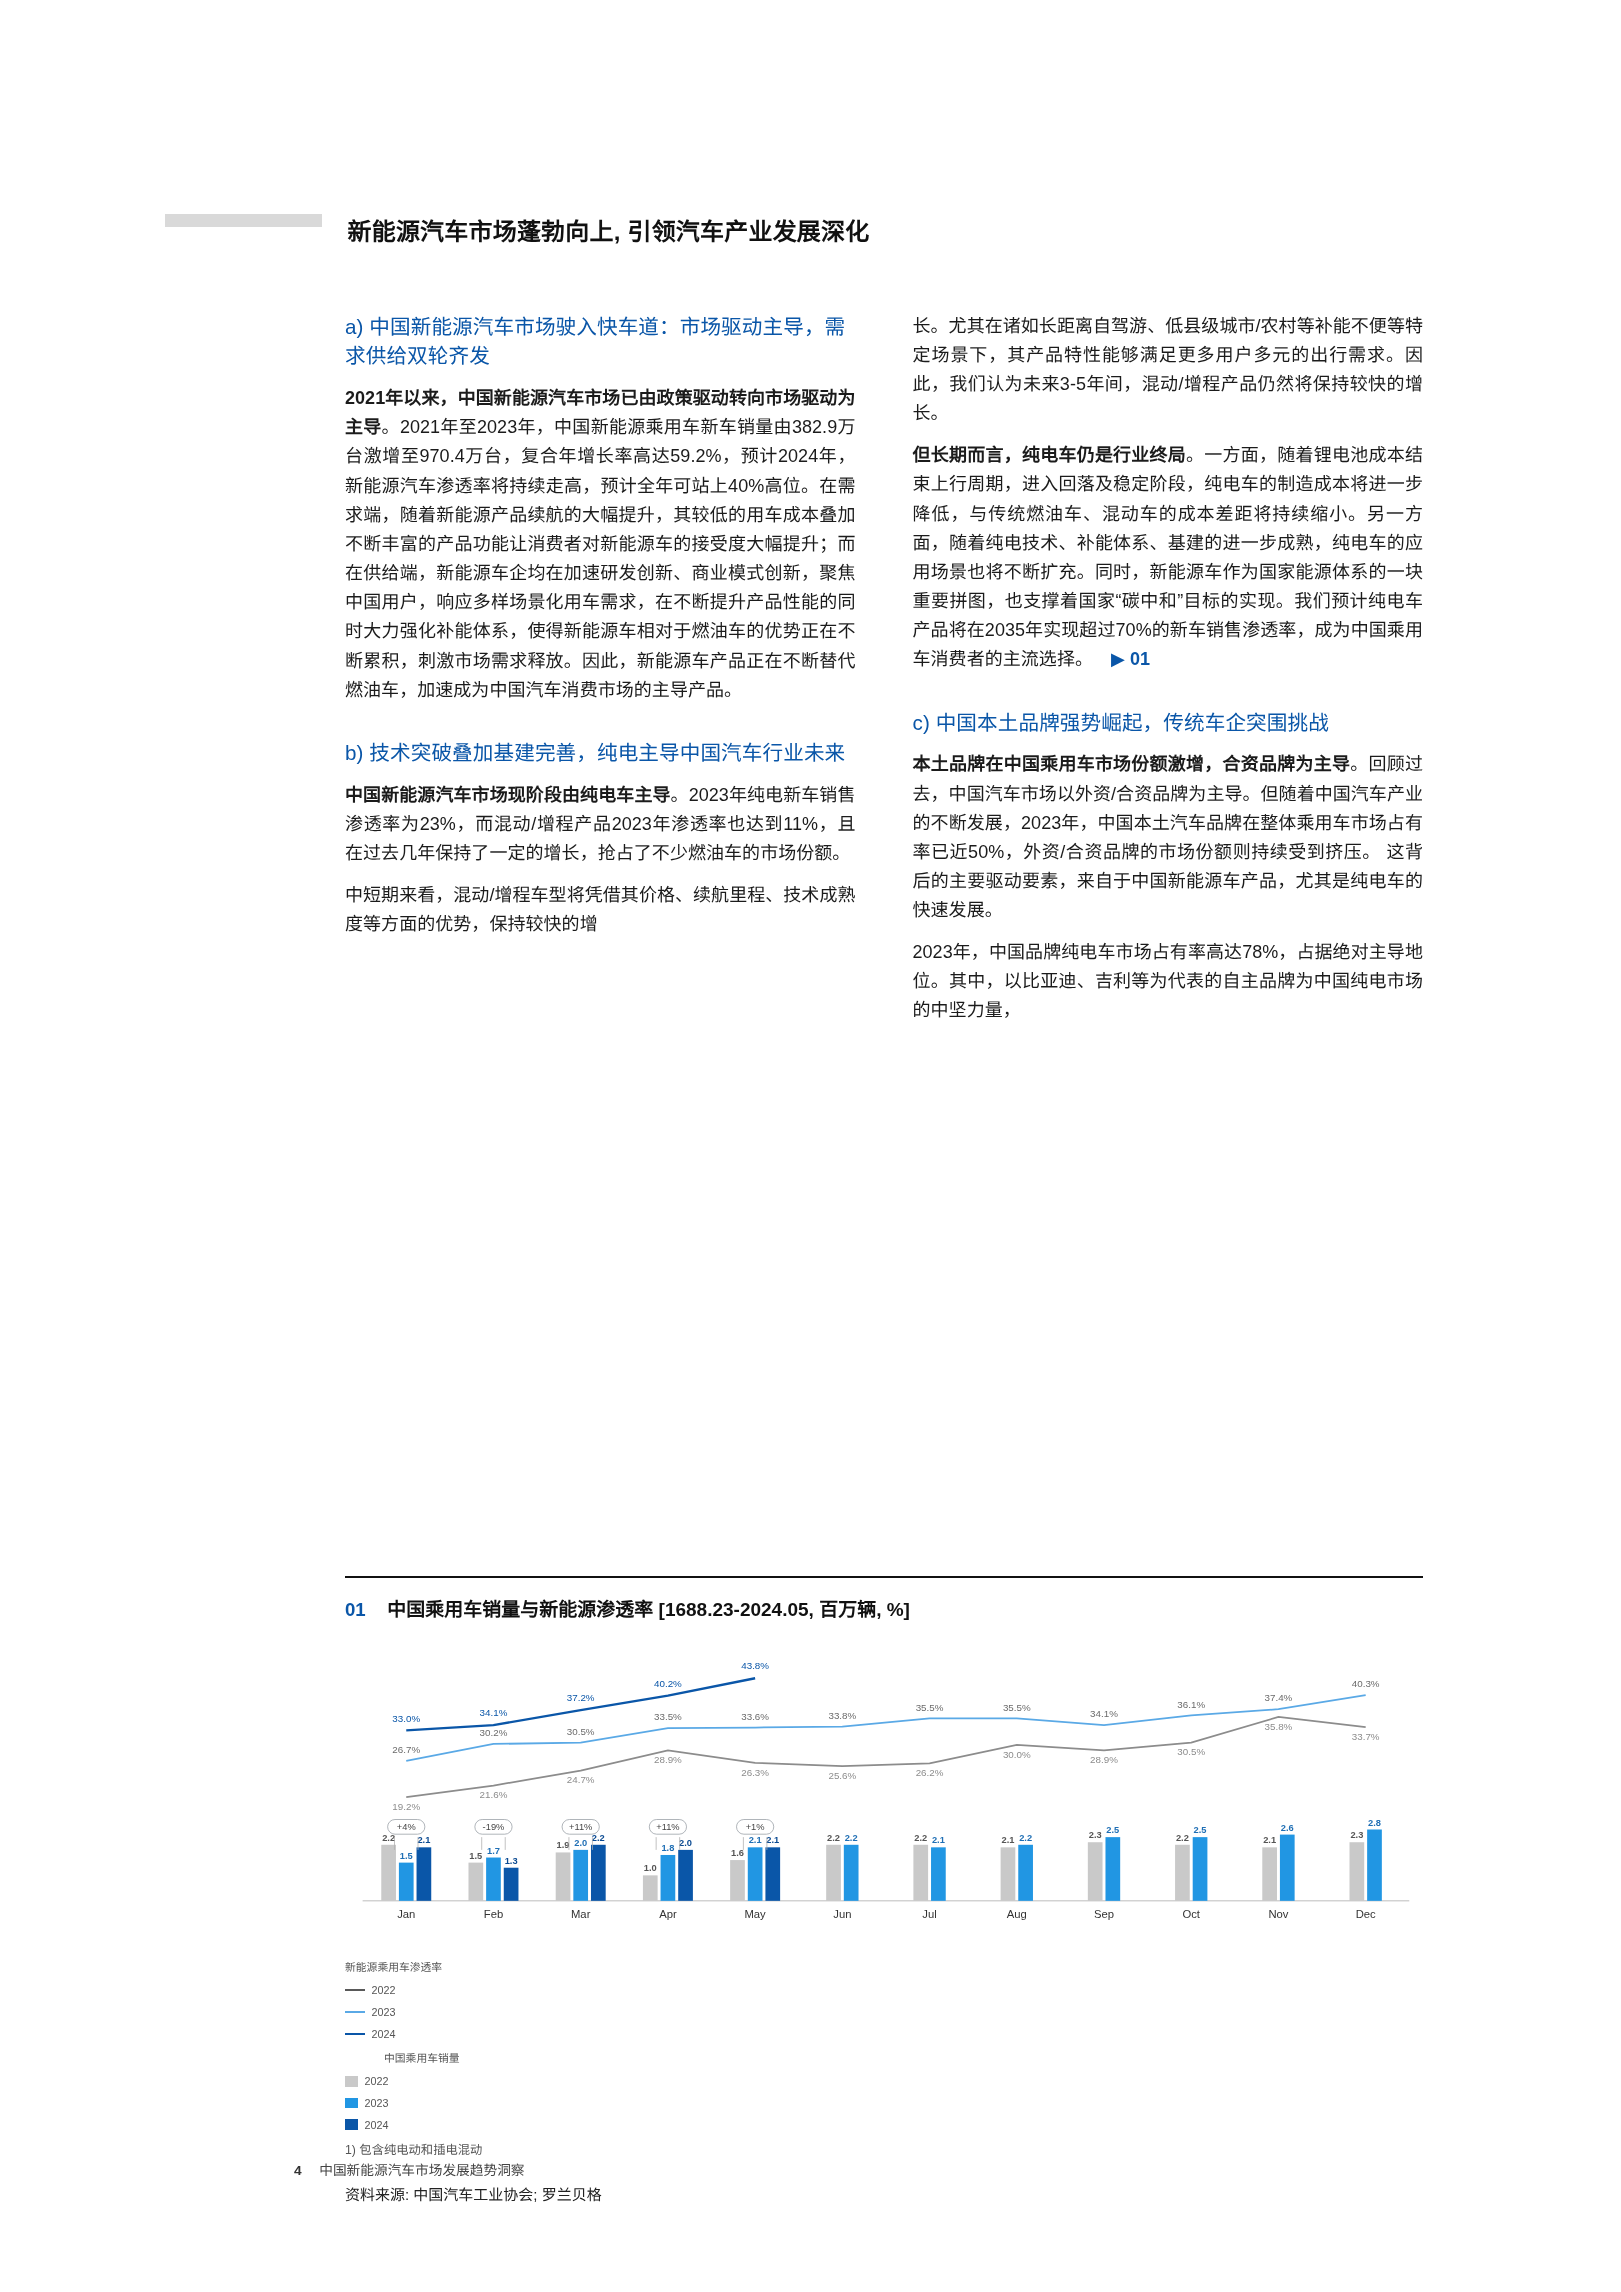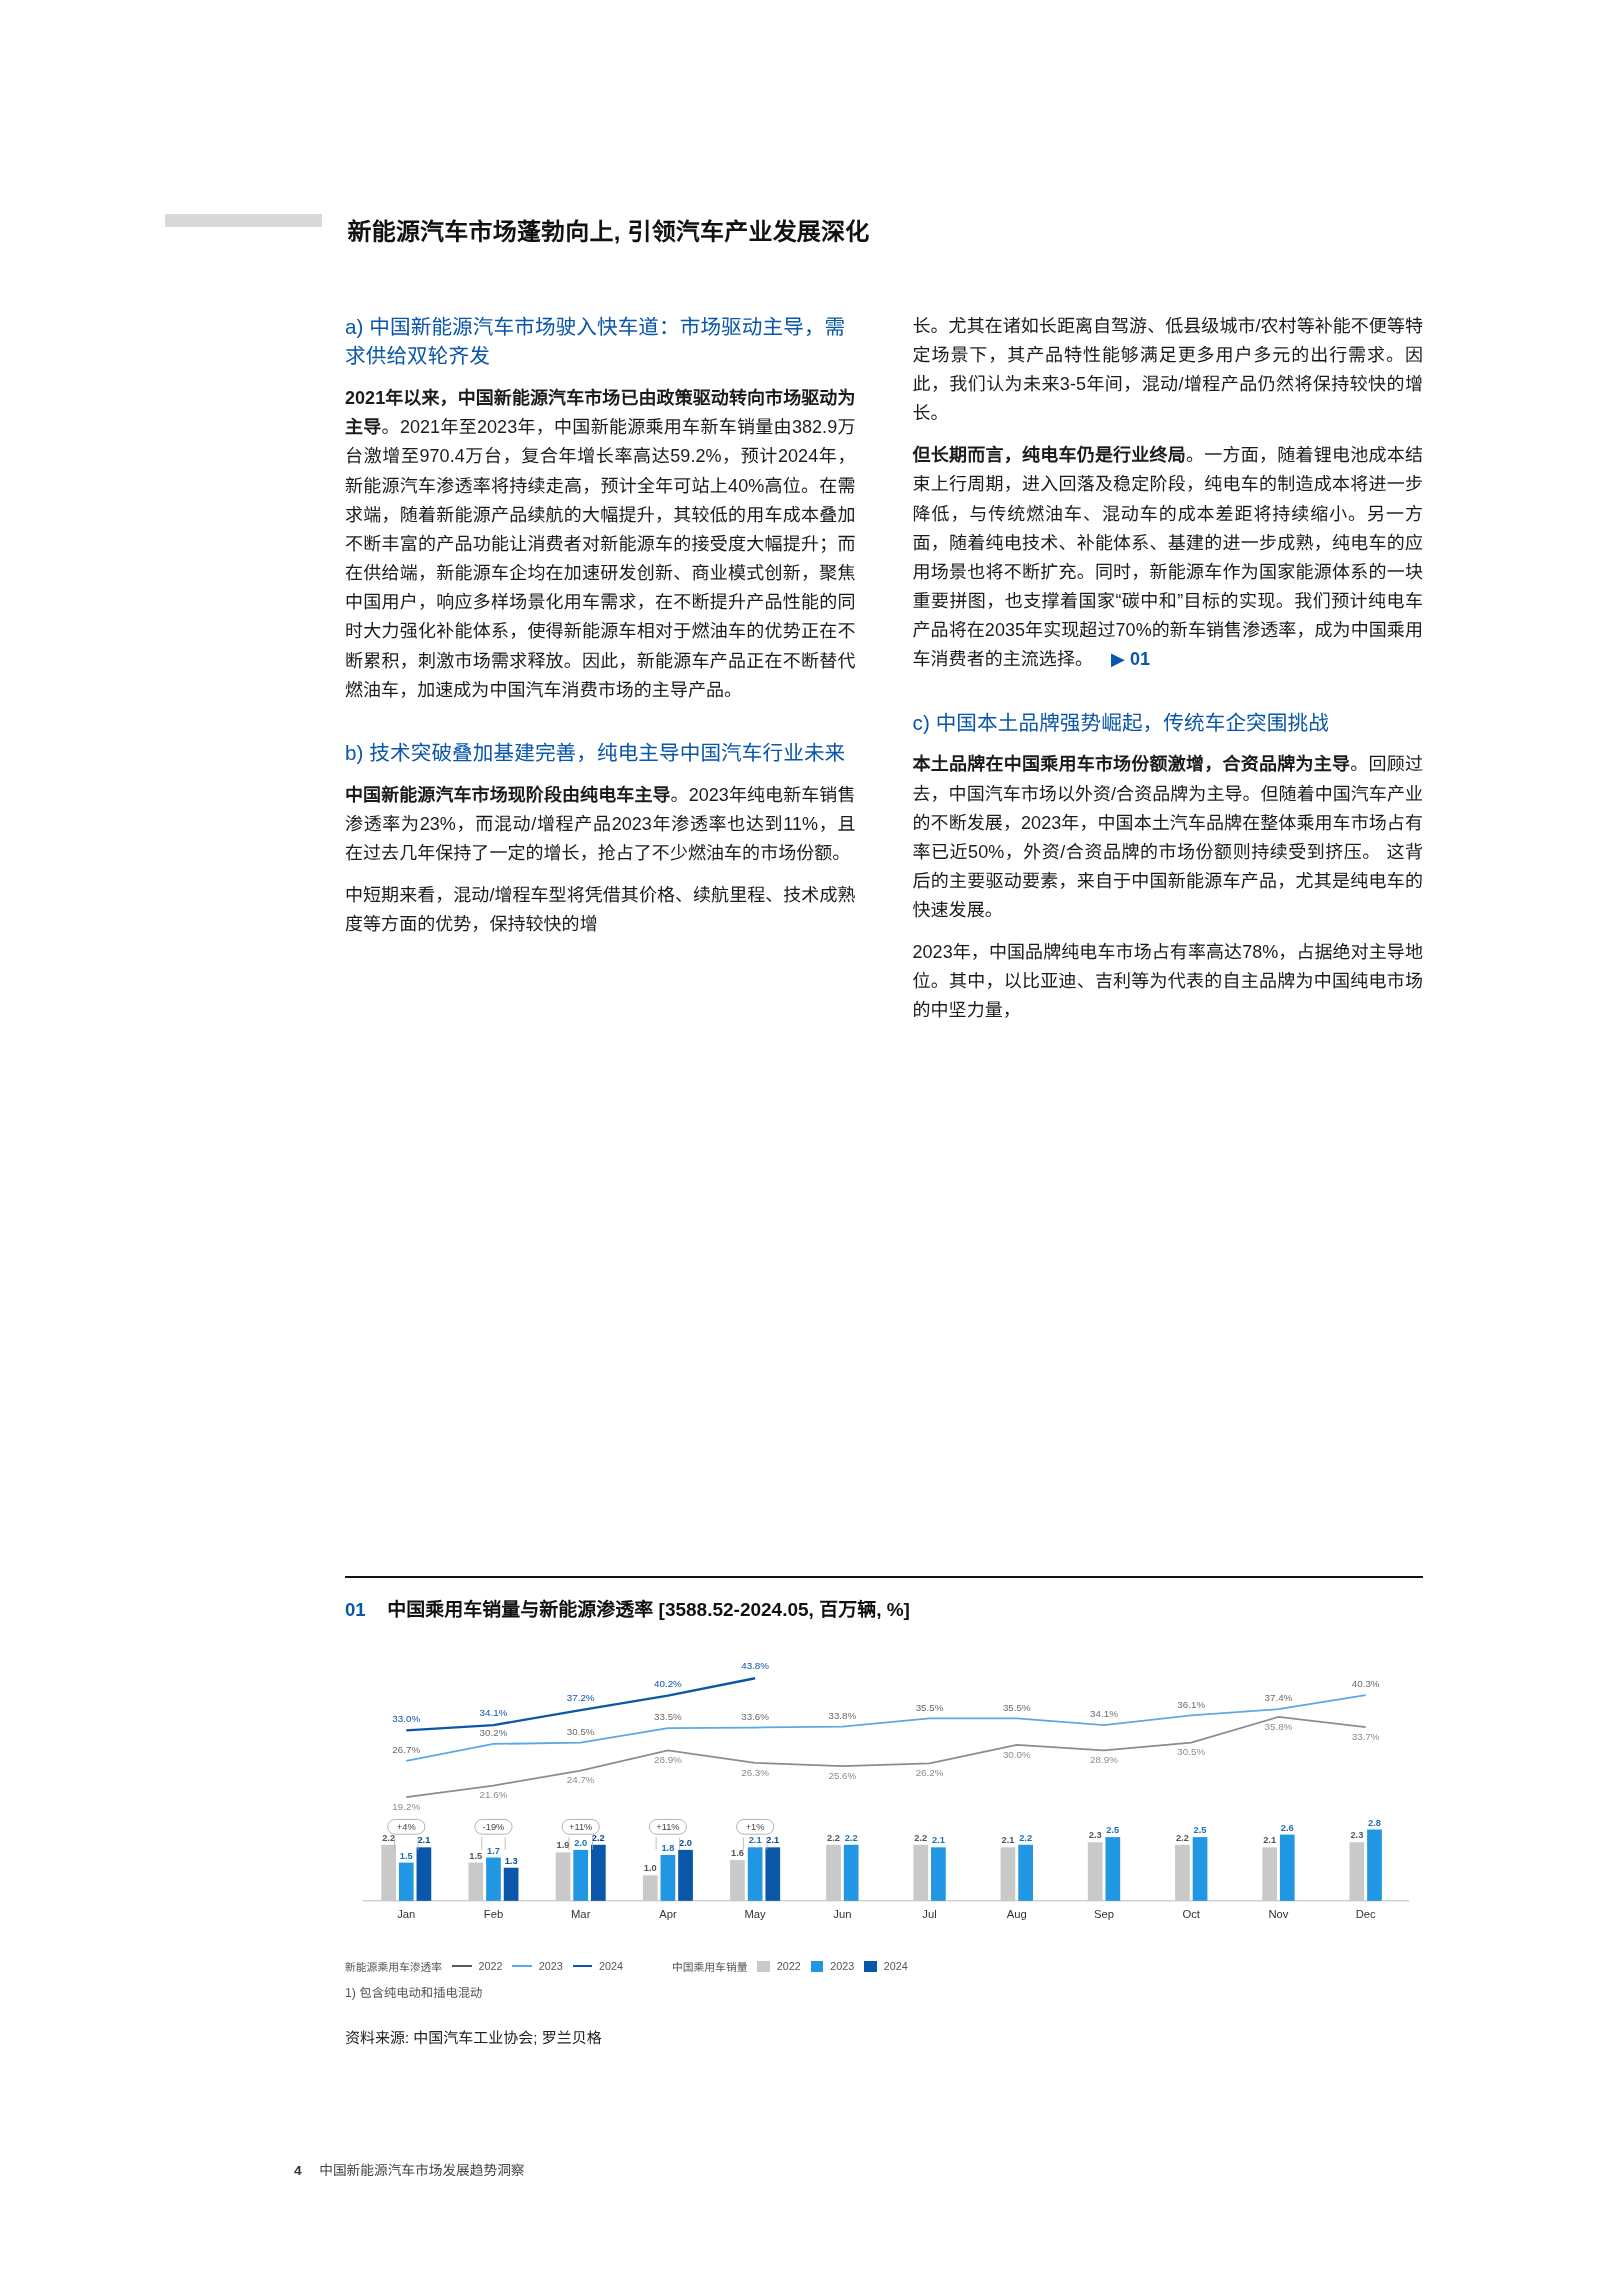--- a/index.html
+++ b/index.html
@@ -79,20 +79,21 @@
     width:1078px;
   }
   .chart{
     position:absolute;left:0;top:0;width:1078px;height:314px;
   }
   .ex-legend{
     margin-top:5.9px;
     display:flex;
     font-size:10.8px;color:#555;
     gap:9.8px;
+    flex-direction:column;
   }
   .lg-group{display:flex;align-items:center;gap:6.9px;}
   .lg-label{font-size:10.8px;color:#555;}
   .lg-line{display:inline-block;width:19.6px;height:0;border-top:2px solid #888;}
   .lg-line.y22{border-top-color:#595959;}
   .lg-line.y23{border-top-color:#5aa9e6;}
   .lg-line.y24{border-top-color:#0a56a8;}
   .lg-sw{display:inline-block;width:12.7px;height:10.8px;background:#c9c9c9;}
   .lg-sw.y23{background:#2196e3;}
   .lg-sw.y24{background:#0a56a8;}
@@ -138,21 +139,21 @@
 
       <h3 class="sec gap">c) 中国本土品牌强势崛起，传统车企突围挑战</h3>
       <p class="body"><b>本土品牌在中国乘用车市场份额激增，合资品牌为主导</b><span>。回顾过去，中国汽车市场以外资/合资品牌为主导。但随着中国汽车产业的不断发展，2023年，中国本土汽车品牌在整体乘用车市场占有率已近50%，外资/合资品牌的市场份额则持续受到挤压。 这背后的主要驱动要素，来自于中国新能源车产品，尤其是纯电车的快速发展。</span></p>
       <p class="body">2023年，中国品牌纯电车市场占有率高达78%，占据绝对主导地位。其中，以比亚迪、吉利等为代表的自主品牌为中国纯电市场的中坚力量，</p>
     </div>
   </div>
 
   <div class="exhibit">
     <div class="ex-head">
       <span class="ex-num">01</span>
-      <span class="ex-title">中国乘用车销量与新能源渗透率 [3588.52-2024.05, 百万辆, %]</span>
+      <span class="ex-title">中国乘用车销量与新能源渗透率 [1688.23-2024.05, 百万辆, %]</span>
     </div>
 
     <div class="chart-wrap">
       <svg class="chart" id="chart-svg" viewBox="0 0 1100 320">
           <line x1="18" y1="268" x2="1086" y2="268" stroke="#bbb" stroke-width="1"></line>
           <path d="M62.5 162.21333333333334 L151.5 150.37333333333333 L240.5 135.08 L329.5 114.36000000000001 L418.5 127.18666666666667 L507.5 130.64 L596.5 127.68 L685.5 108.93333333333334 L774.5 114.36000000000001 L863.5 106.46666666666667 L952.5 80.32000000000001 L1041.5 90.67999999999999" fill="none" stroke="#8c8c8c" stroke-width="1.8"></path>
           <path d="M62.5 125.21333333333334 L151.5 107.94666666666667 L240.5 106.46666666666667 L329.5 91.66666666666666 L418.5 91.17333333333333 L507.5 90.18666666666668 L596.5 81.8 L685.5 81.8 L774.5 88.70666666666666 L863.5 78.83999999999999 L952.5 72.42666666666668 L1041.5 58.120000000000005" fill="none" stroke="#5aa9e6" stroke-width="1.8"></path>
           <path d="M62.5 94.13333333333334 L151.5 88.70666666666666 L240.5 73.41333333333331 L329.5 58.613333333333316 L418.5 40.85333333333335" fill="none" stroke="#0a56a8" stroke-width="2.4"></path>
           <text x="62.5" y="175.21333333333334" text-anchor="middle" font-size="10" fill="#8c8c8c" font-family="&quot;Liberation Sans&quot;,sans-serif">19.2%</text>
           <text x="151.5" y="163.37333333333333" text-anchor="middle" font-size="10" fill="#8c8c8c" font-family="&quot;Liberation Sans&quot;,sans-serif">21.6%</text>

